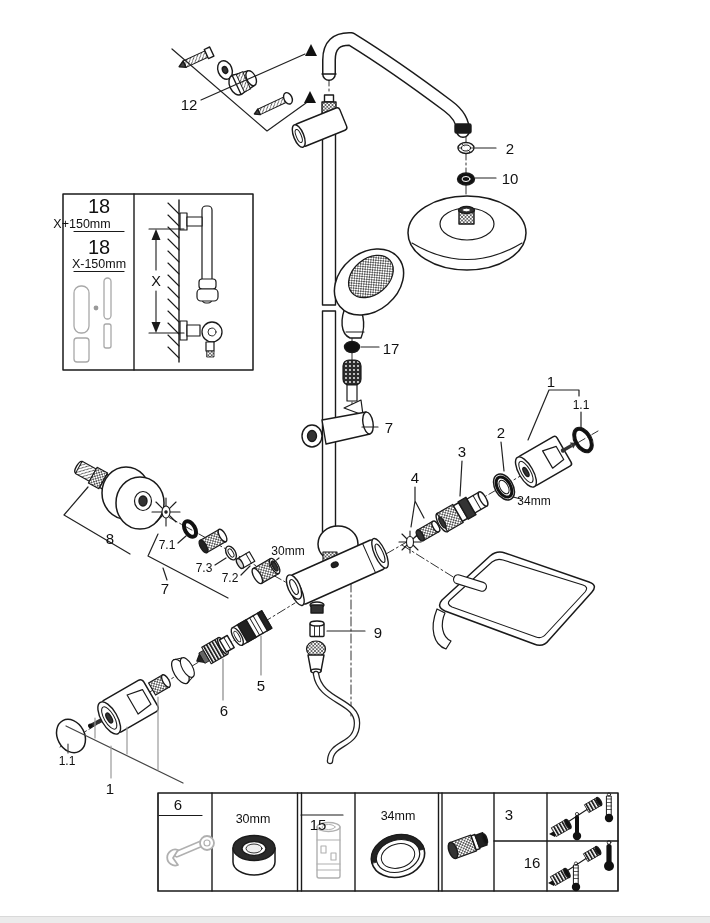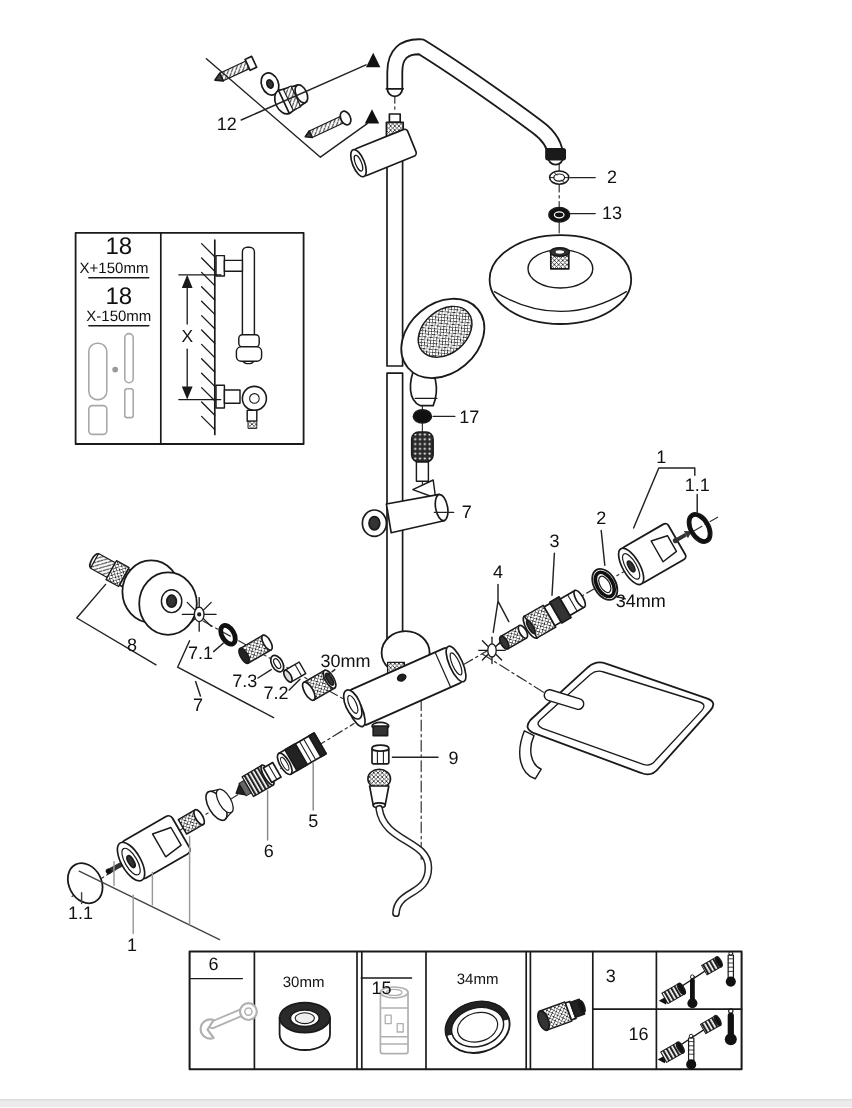--- a/index.html
+++ b/index.html
@@ -2,21 +2,21 @@
 <html><head>
 <meta charset="utf-8">
 <style>
   html,body{margin:0;padding:0;background:#fff;}
   .screen{position:relative;width:710px;height:923px;background:#fff;overflow:hidden;}
   .screen svg{position:absolute;left:0;top:0;}
   .lb{position:absolute;transform:translate(-50%,-50%);color:#111;
       font-family:"Liberation Sans",sans-serif;line-height:1;white-space:nowrap;}
   .s19{font-size:15px;}
   .s20{font-size:20px;}
-  .s13{font-size:15px;}
+  .s13{font-size:12px;}
   .s12{font-size:12.5px;}
   .s14{font-size:14.5px;}
   .bottom-strip{position:absolute;left:0;top:916px;width:710px;height:7px;
       background:#ebebeb;border-top:1px solid #d9d9d9;}
 </style>
 </head>
 <body>
 
 <div class="screen">
 
@@ -522,21 +522,21 @@
         <circle cx="0" cy="11" r="5" fill="#111" stroke="none"></circle>
         <circle cx="0" cy="-12.5" r="1.8" fill="none" stroke-width="0.9"></circle>
       </g>
     </g>
   </g>
 </g>
 </svg>
 
 <div class="lb s19" style="left:189px;top:104px">12</div>
 <div class="lb s19" style="left:510px;top:148px">2</div>
-<div class="lb s19" style="left:510px;top:178px">13</div>
+<div class="lb s19" style="left:510px;top:178px">10</div>
 <div class="lb s19" style="left:391px;top:348px">17</div>
 <div class="lb s19" style="left:389px;top:427px">7</div>
 <div class="lb s19" style="left:551px;top:381px">1</div>
 <div class="lb s13" style="left:581px;top:405px">1.1</div>
 <div class="lb s19" style="left:501px;top:432px">2</div>
 <div class="lb s19" style="left:462px;top:451px">3</div>
 <div class="lb s19" style="left:415px;top:477px">4</div>
 <div class="lb s13" style="left:534px;top:501px">34mm</div>
 <div class="lb s19" style="left:110px;top:538px">8</div>
 <div class="lb s13" style="left:167px;top:545px">7.1</div>
@@ -544,21 +544,21 @@
 <div class="lb s13" style="left:230px;top:578px">7.2</div>
 <div class="lb s19" style="left:165px;top:588px">7</div>
 <div class="lb s13" style="left:288px;top:551px">30mm</div>
 <div class="lb s19" style="left:378px;top:632px">9</div>
 <div class="lb s19" style="left:261px;top:685px">5</div>
 <div class="lb s19" style="left:224px;top:710px">6</div>
 <div class="lb s13" style="left:67px;top:761px">1.1</div>
 <div class="lb s19" style="left:110px;top:788px">1</div>
 
 <div class="lb s20" style="left:99px;top:206px">18</div>
-<div class="lb s12" style="left:95px;top:224px">X+150mm</div>
+<div class="lb s12" style="left:82px;top:224px">X+150mm</div>
 <div class="lb s20" style="left:99px;top:247px">18</div>
 <div class="lb s12" style="left:99px;top:264px">X-150mm</div>
 <div class="lb s14" style="left:156px;top:281px;background:#fff;padding:0 2px">X</div>
 
 <div class="lb s19" style="left:178px;top:804px">6</div>
 <div class="lb s12" style="left:253px;top:819px">30mm</div>
 <div class="lb s19" style="left:318px;top:824px">15</div>
 <div class="lb s12" style="left:398px;top:816px">34mm</div>
 <div class="lb s19" style="left:509px;top:814px">3</div>
 <div class="lb s19" style="left:532px;top:862px">16</div>

